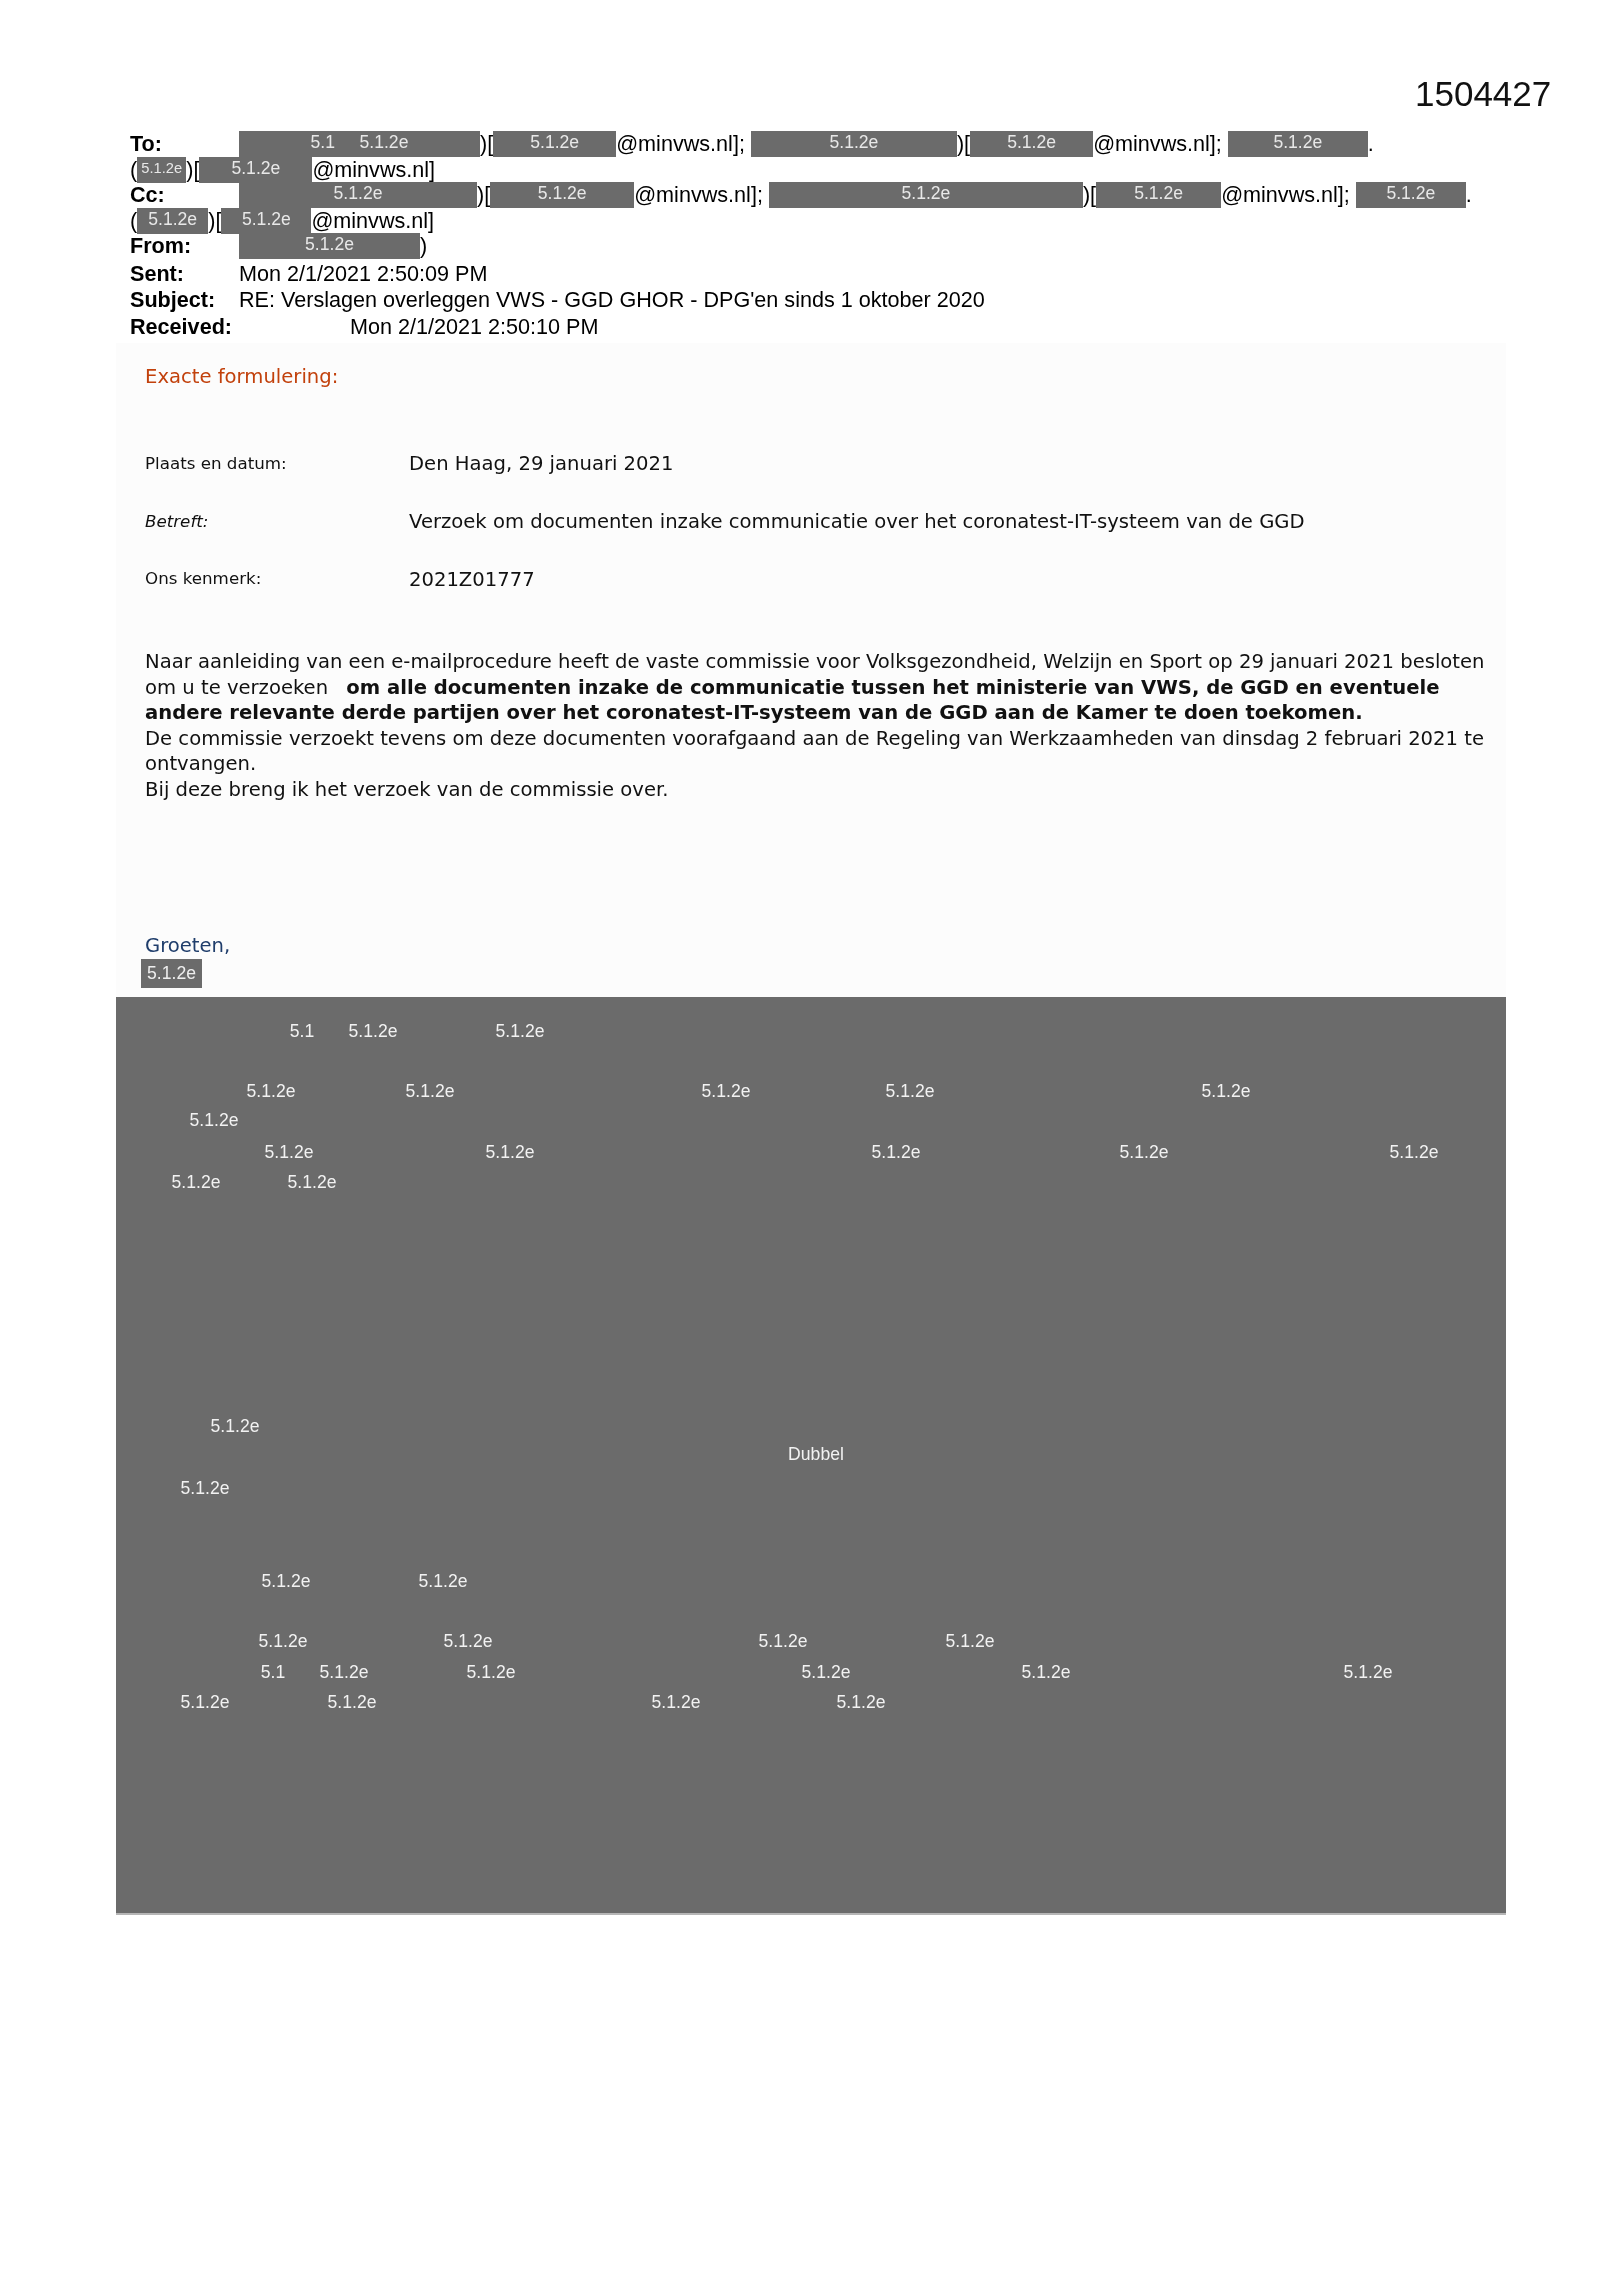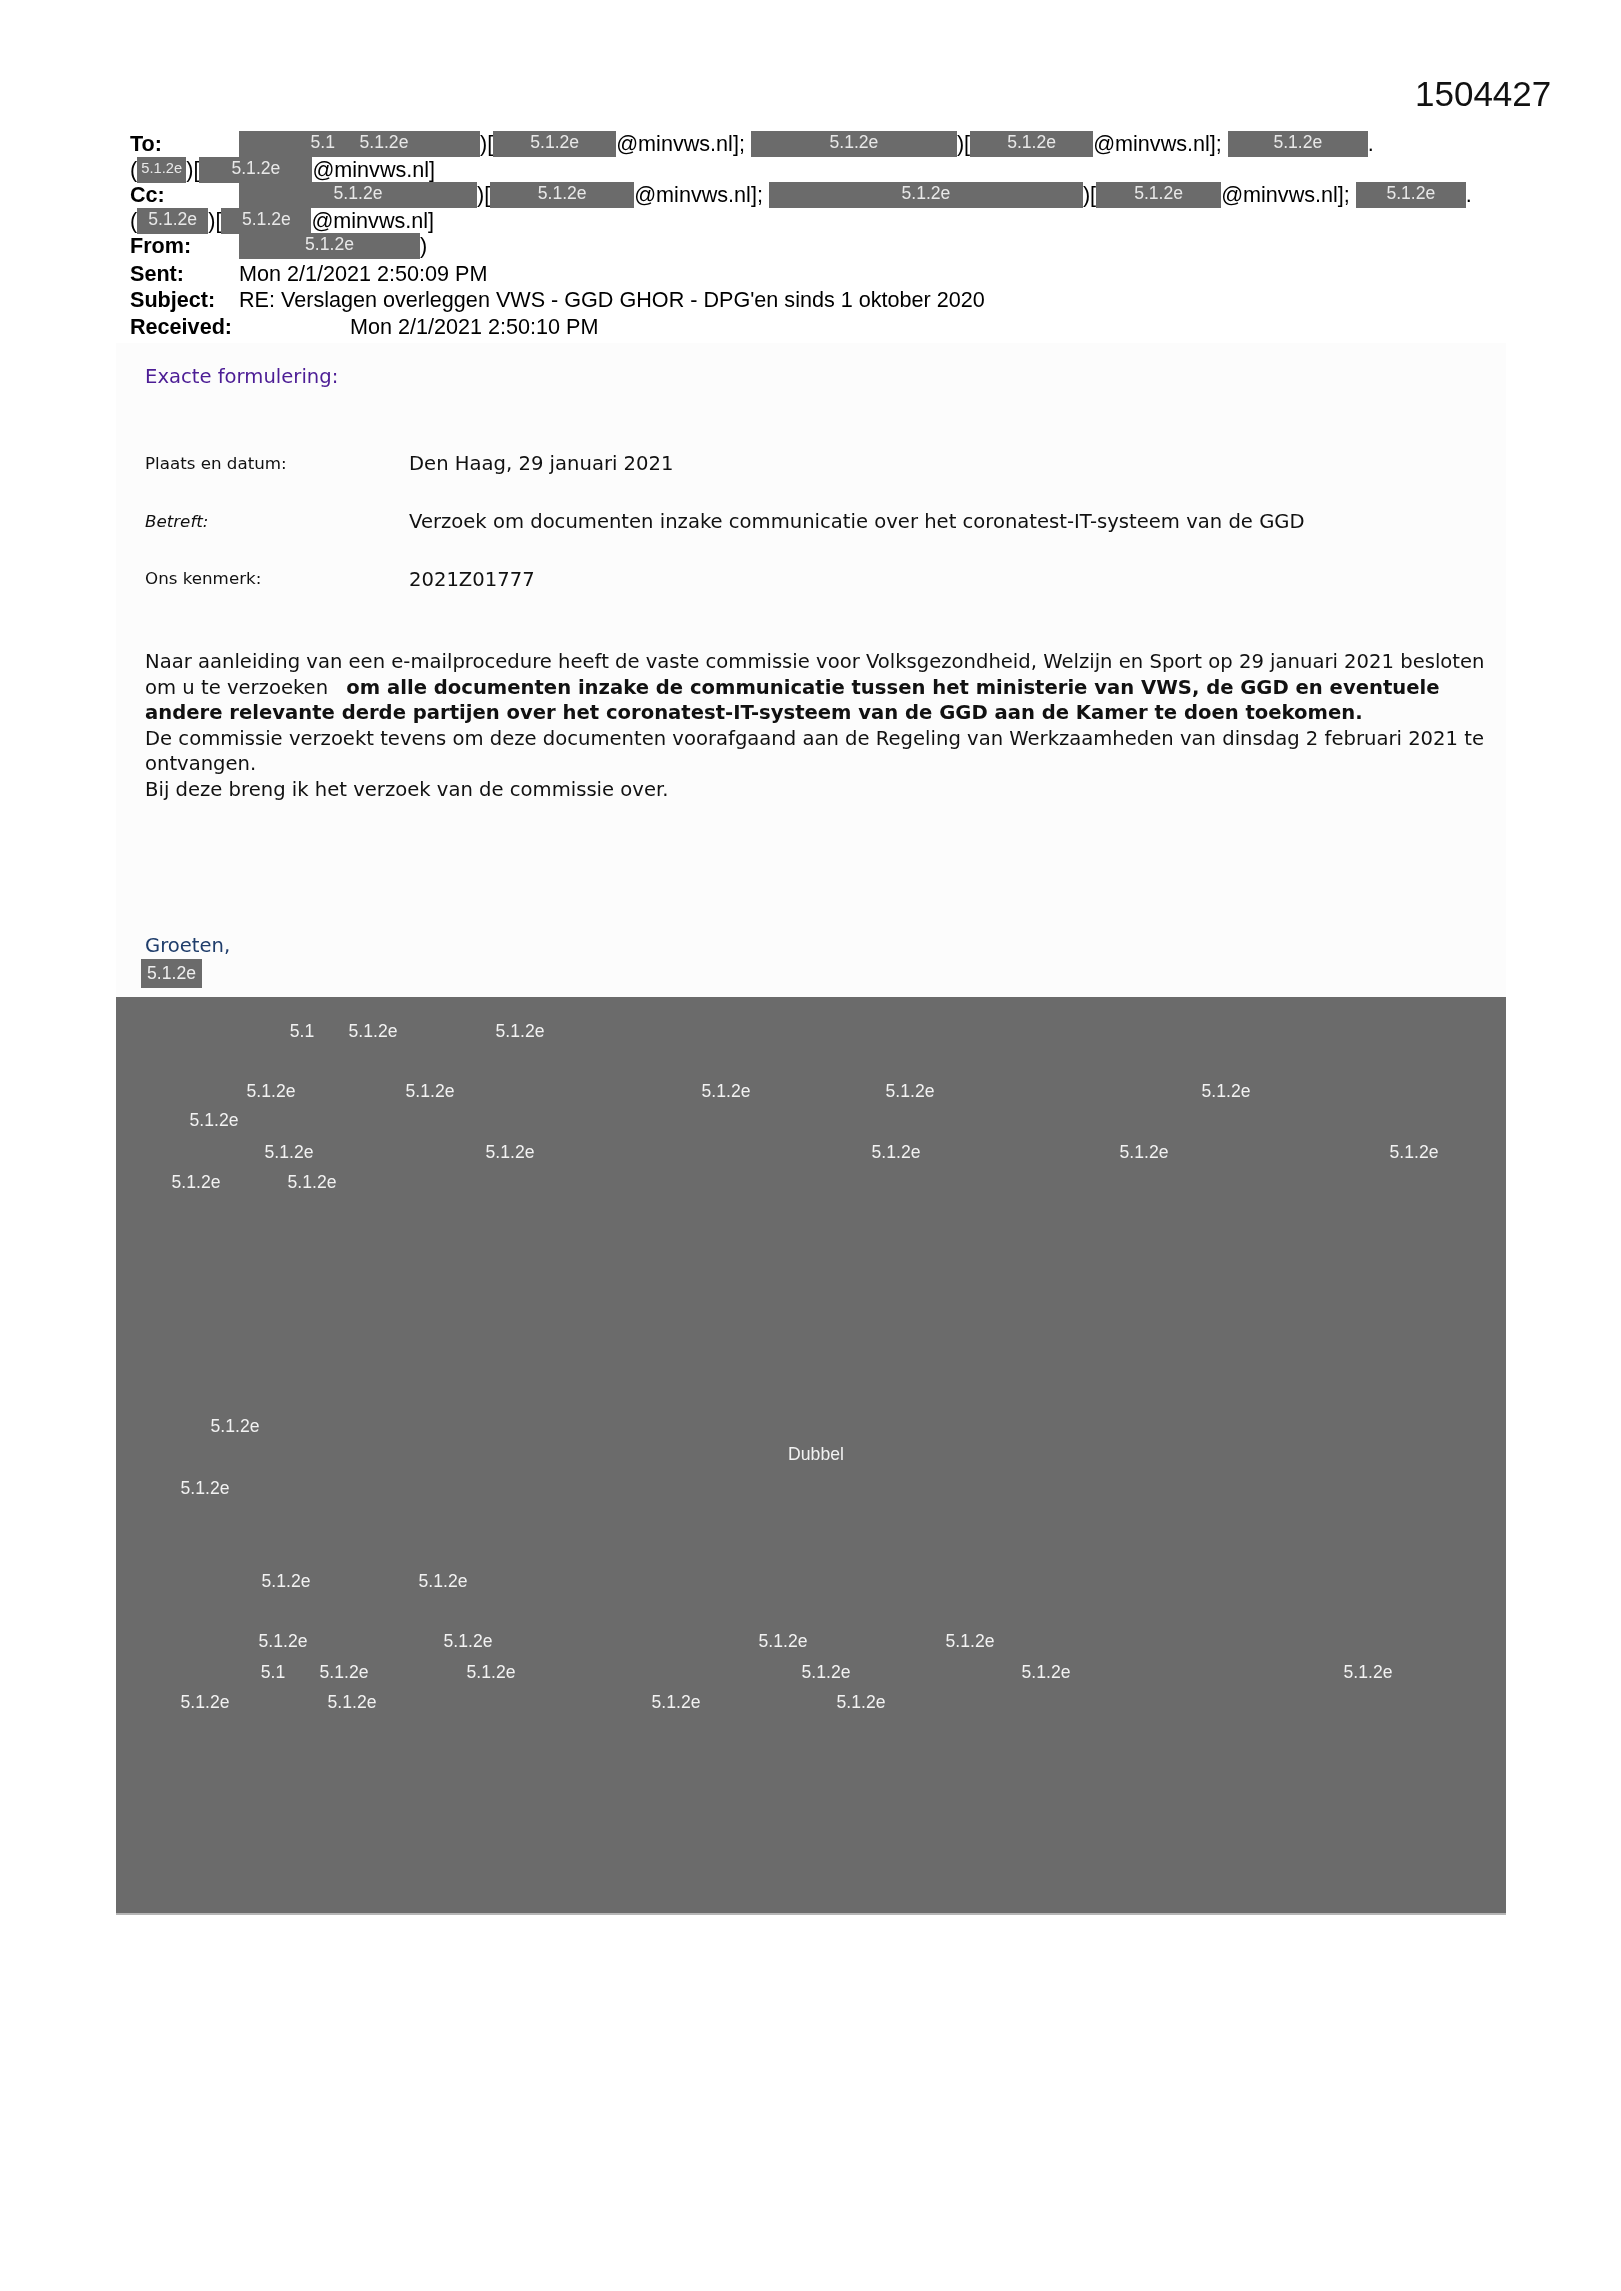--- a/index.html
+++ b/index.html
@@ -7,21 +7,21 @@
          font-family:"Liberation Sans", sans-serif; color:#000; }
   .docnum { position:absolute; left:1415px; top:74px; font-size:35px; font-family:"Liberation Sans", sans-serif; color:#111; }
 
   .hdr { position:absolute; left:130px; font-size:21.6px; line-height:25.5px; white-space:nowrap; }
   .hdr .lbl { font-weight:bold; display:inline-block; }
   .red { display:inline-block; background:#6b6b6b; color:#e8e8e8; font-size:17.6px; text-align:center;
          height:25.5px; line-height:23.5px; vertical-align:top; }
   .txt { display:inline-block; vertical-align:top; }
 
   .body-bg { position:absolute; left:116px; top:343px; width:1390px; height:655px; background:#fcfcfc; }
-  .exact { position:absolute; left:145px; top:365px; font-family:"DejaVu Sans", sans-serif; font-size:19.6px; color:#4c1d95; }
+  .exact { position:absolute; left:145px; top:365px; font-family:"DejaVu Sans", sans-serif; font-size:19.6px; color:#c2410c; }
   .meta-label { position:absolute; left:145px; font-family:"DejaVu Sans", sans-serif; font-size:16.7px; color:#111; }
   .meta-val { position:absolute; left:361px; font-family:"DejaVu Sans", sans-serif; font-size:19.6px; color:#111;margin-left:48px; }
   .letter { position:absolute; left:145px; top:649px; width:1343px; font-family:"DejaVu Sans", sans-serif;
             font-size:19.6px; line-height:25.5px; color:#111; }
   .letter p { margin:0; }
   .letter b { font-weight:bold;margin-left:12px; }
   .groeten { position:absolute; left:145px; top:934px; font-family:"DejaVu Sans", sans-serif; font-size:19.6px; color:#1f3d6b; }
   .sig { position:absolute; left:141px; top:959px; width:61px; height:29px; background:#6b6b6b; color:#eee;
          font-size:17.6px; line-height:29px; text-align:center; }
 

